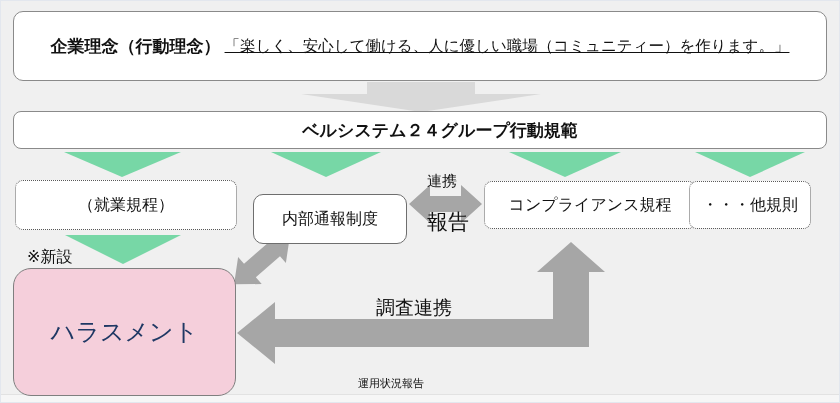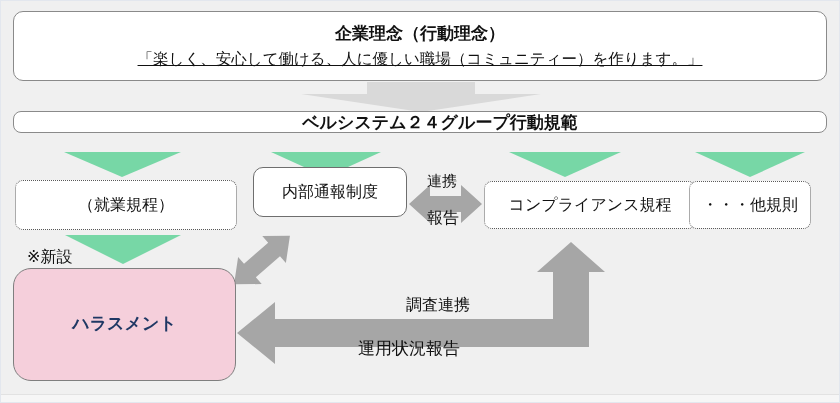--- a/index.html
+++ b/index.html
@@ -19,48 +19,48 @@
   .arrow-layer{position:absolute;left:0;top:0;width:840px;height:403px;z-index:1;}
   .box{
     position:absolute;z-index:2;
     background:#ffffff;
     display:flex;align-items:center;justify-content:center;
     text-align:center;box-sizing:border-box;
   }
   .hdr{
     left:12px;top:10px;width:814px;height:70px;
     border:1.5px solid #8a8a8a;border-radius:10px;
-    flex-direction:column;gap:4px;
+    flex-direction:row;gap:4px;
   }
   .hdr .t1{font-size:17px;font-weight:bold;}
   .hdr .t2{font-size:15.5px;text-decoration:underline;}
   .codebar{
-    left:12px;top:110px;width:814px;height:22px;
+    left:12px;top:110px;width:814px;height:38px;
     border:1.5px solid #8a8a8a;border-radius:8px;
     font-size:17px;font-weight:bold;padding-left:40px;
   }
   .rule{font-size:16px;}
   .dotted{border:1.5px dotted #595959;border-radius:8px;}
   .solid{border:1.5px solid #6e6e6e;border-radius:10px;}
   .r-employment{left:14px;top:179px;width:222px;height:50px;justify-content:center;}
-  .r-whistle{left:252px;top:166px;width:154px;height:50px;border-radius:10px;}
+  .r-whistle{left:252px;top:193px;width:154px;height:50px;border-radius:10px;}
   .r-compliance{left:483px;top:180px;width:212px;height:48px;}
   .r-other{left:688px;top:180px;width:122px;height:48px;}
   .pinkbox{
-    left:12px;top:267px;width:223px;height:113px;
+    left:12px;top:267px;width:223px;height:128px;
     background:#f5cfdb;border:1.5px solid #7f7f7f;border-radius:18px;
     flex-direction:column;
-    color:#1f3864;font-size:17px;font-weight:bold;line-height:1.35;
+    color:#1f3864;font-size:24px;font-weight:normal;line-height:1.35;
   }
   .lbl{position:absolute;z-index:3;white-space:nowrap;}
   .lbl-shinsetsu{left:26px;top:246px;font-size:16px;}
   .lbl-renkei{left:426px;top:171px;font-size:15px;}
-  .lbl-houkoku{left:426px;top:207px;font-size:16px;text-align:right;}
-  .lbl-chousa{left:405px;top:294px;font-size:16px;text-align:center;}
-  .lbl-unyou{left:357px;top:336px;font-size:17px;}
+  .lbl-houkoku{left:426px;top:207px;font-size:21px;text-align:right;}
+  .lbl-chousa{left:375px;top:294px;font-size:19px;text-align:center;}
+  .lbl-unyou{left:357px;top:375px;font-size:11px;}
 </style>
 </head>
 <body>
 
 <div class="stage">
 
   <svg class="arrow-layer" width="840" height="403" viewBox="0 0 840 403" xmlns="http://www.w3.org/2000/svg">
 
     <polygon points="366,81 474,81 474,93 540,93 420,111 300,93 366,93" fill="#d9d9d9"></polygon>
 

